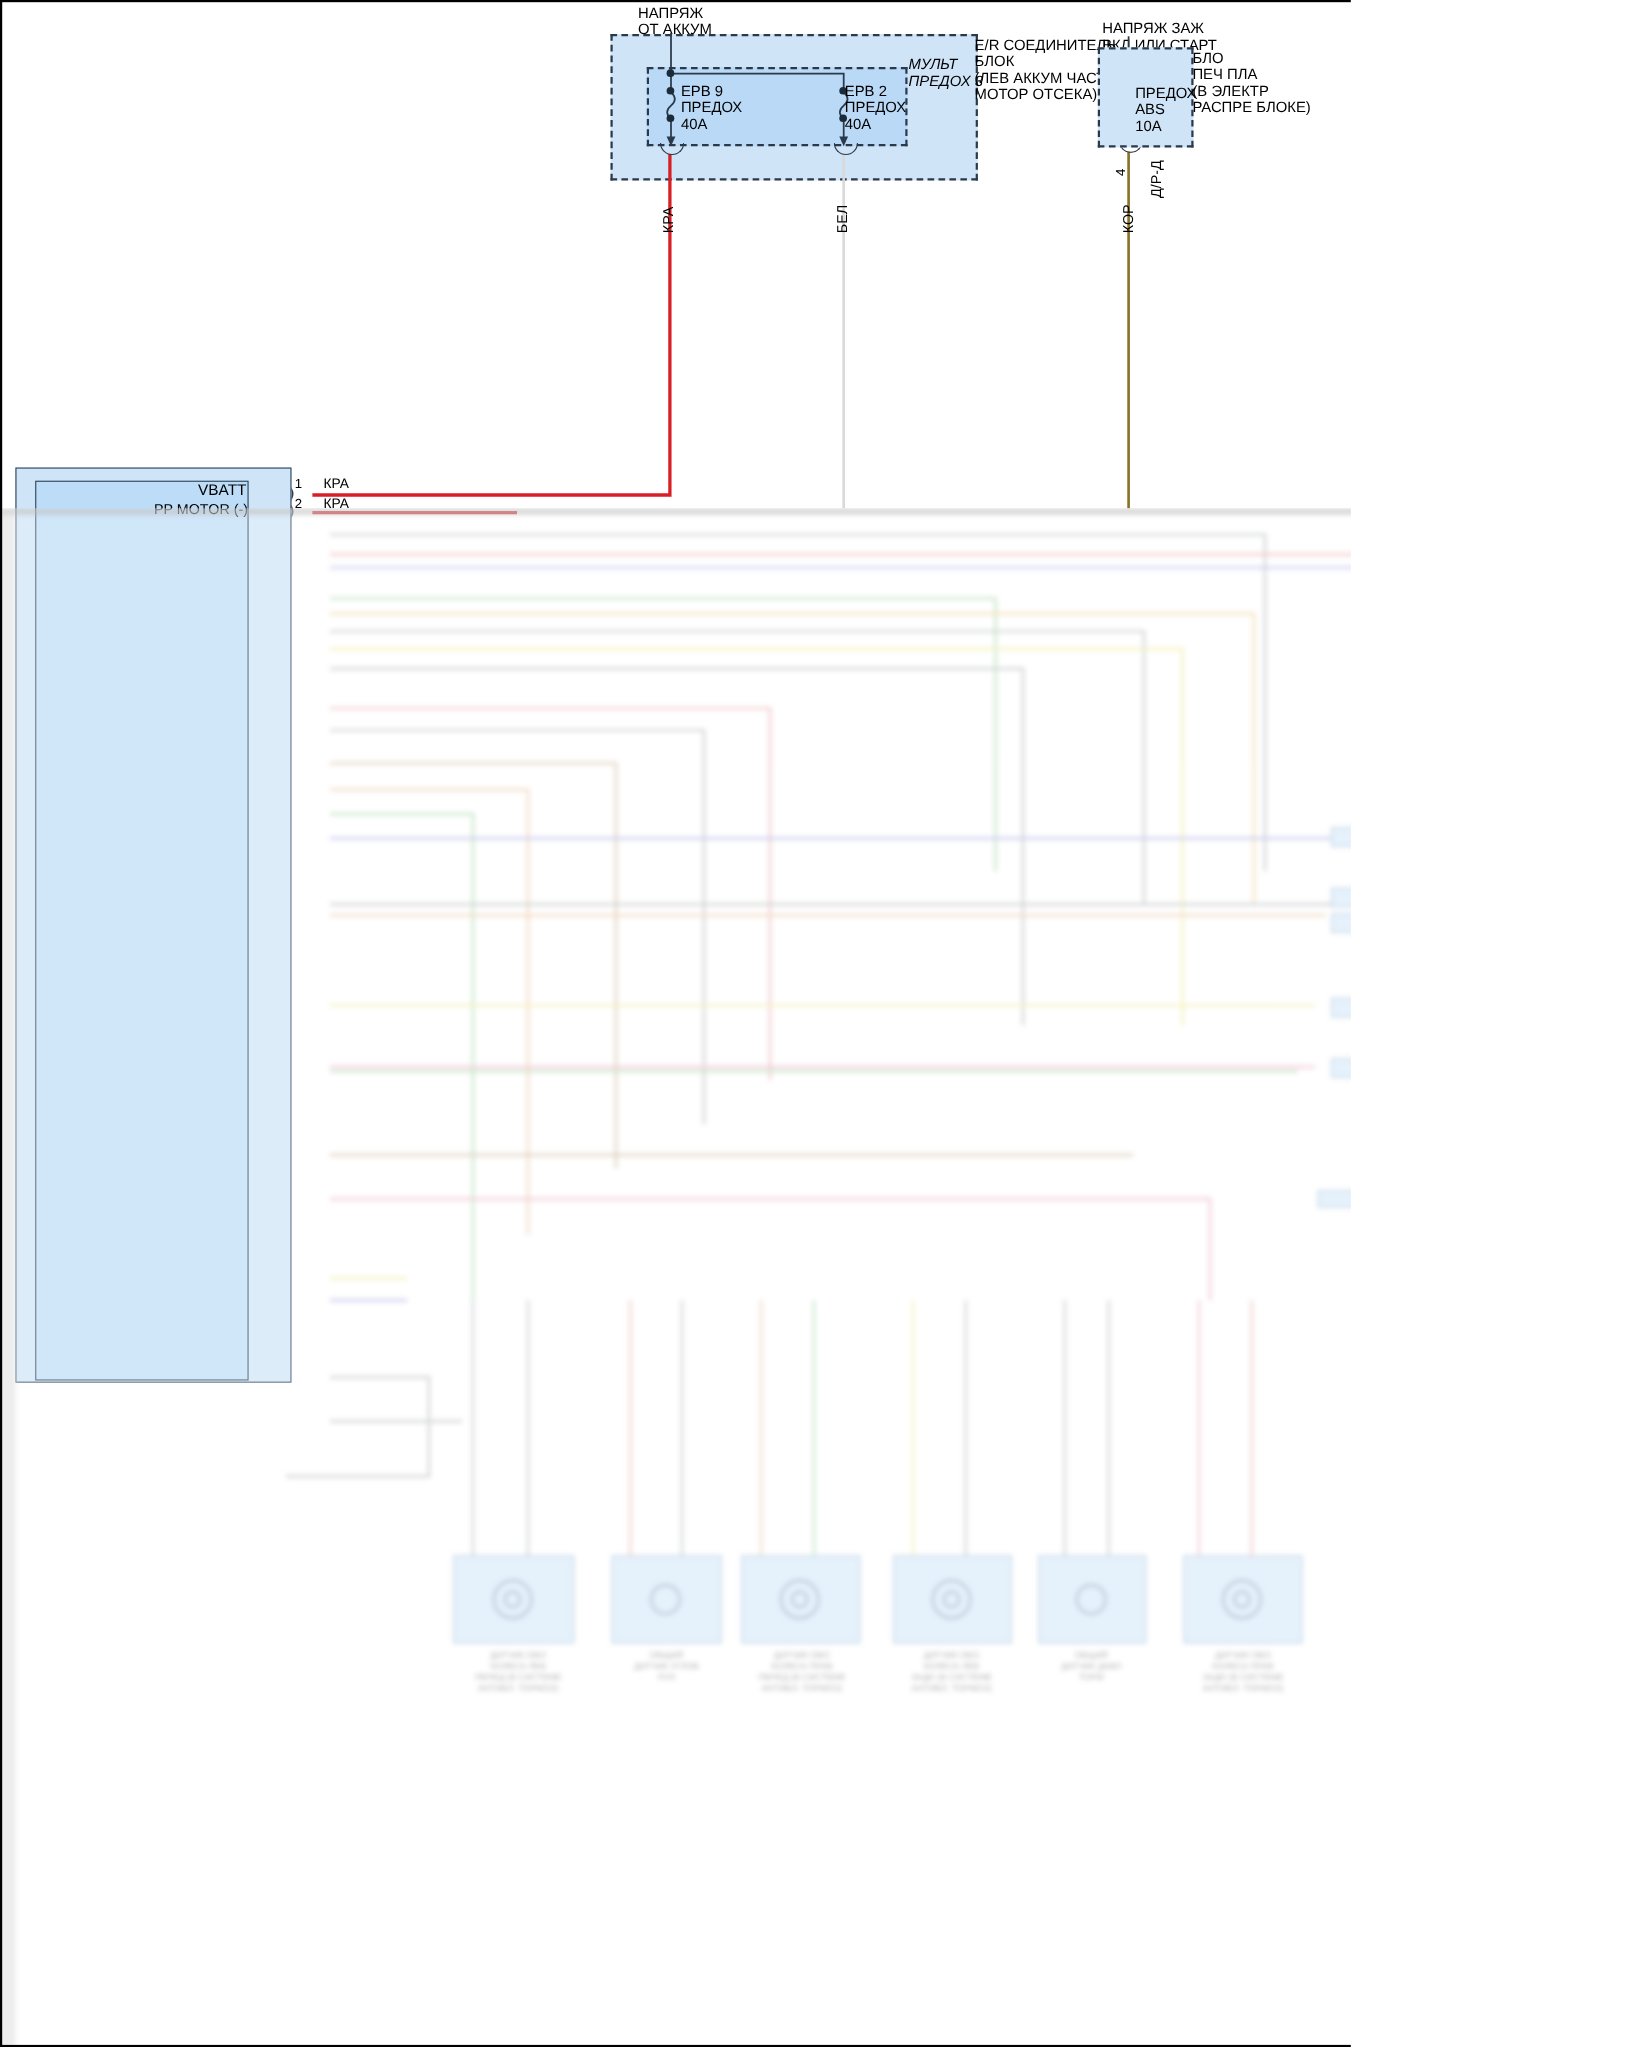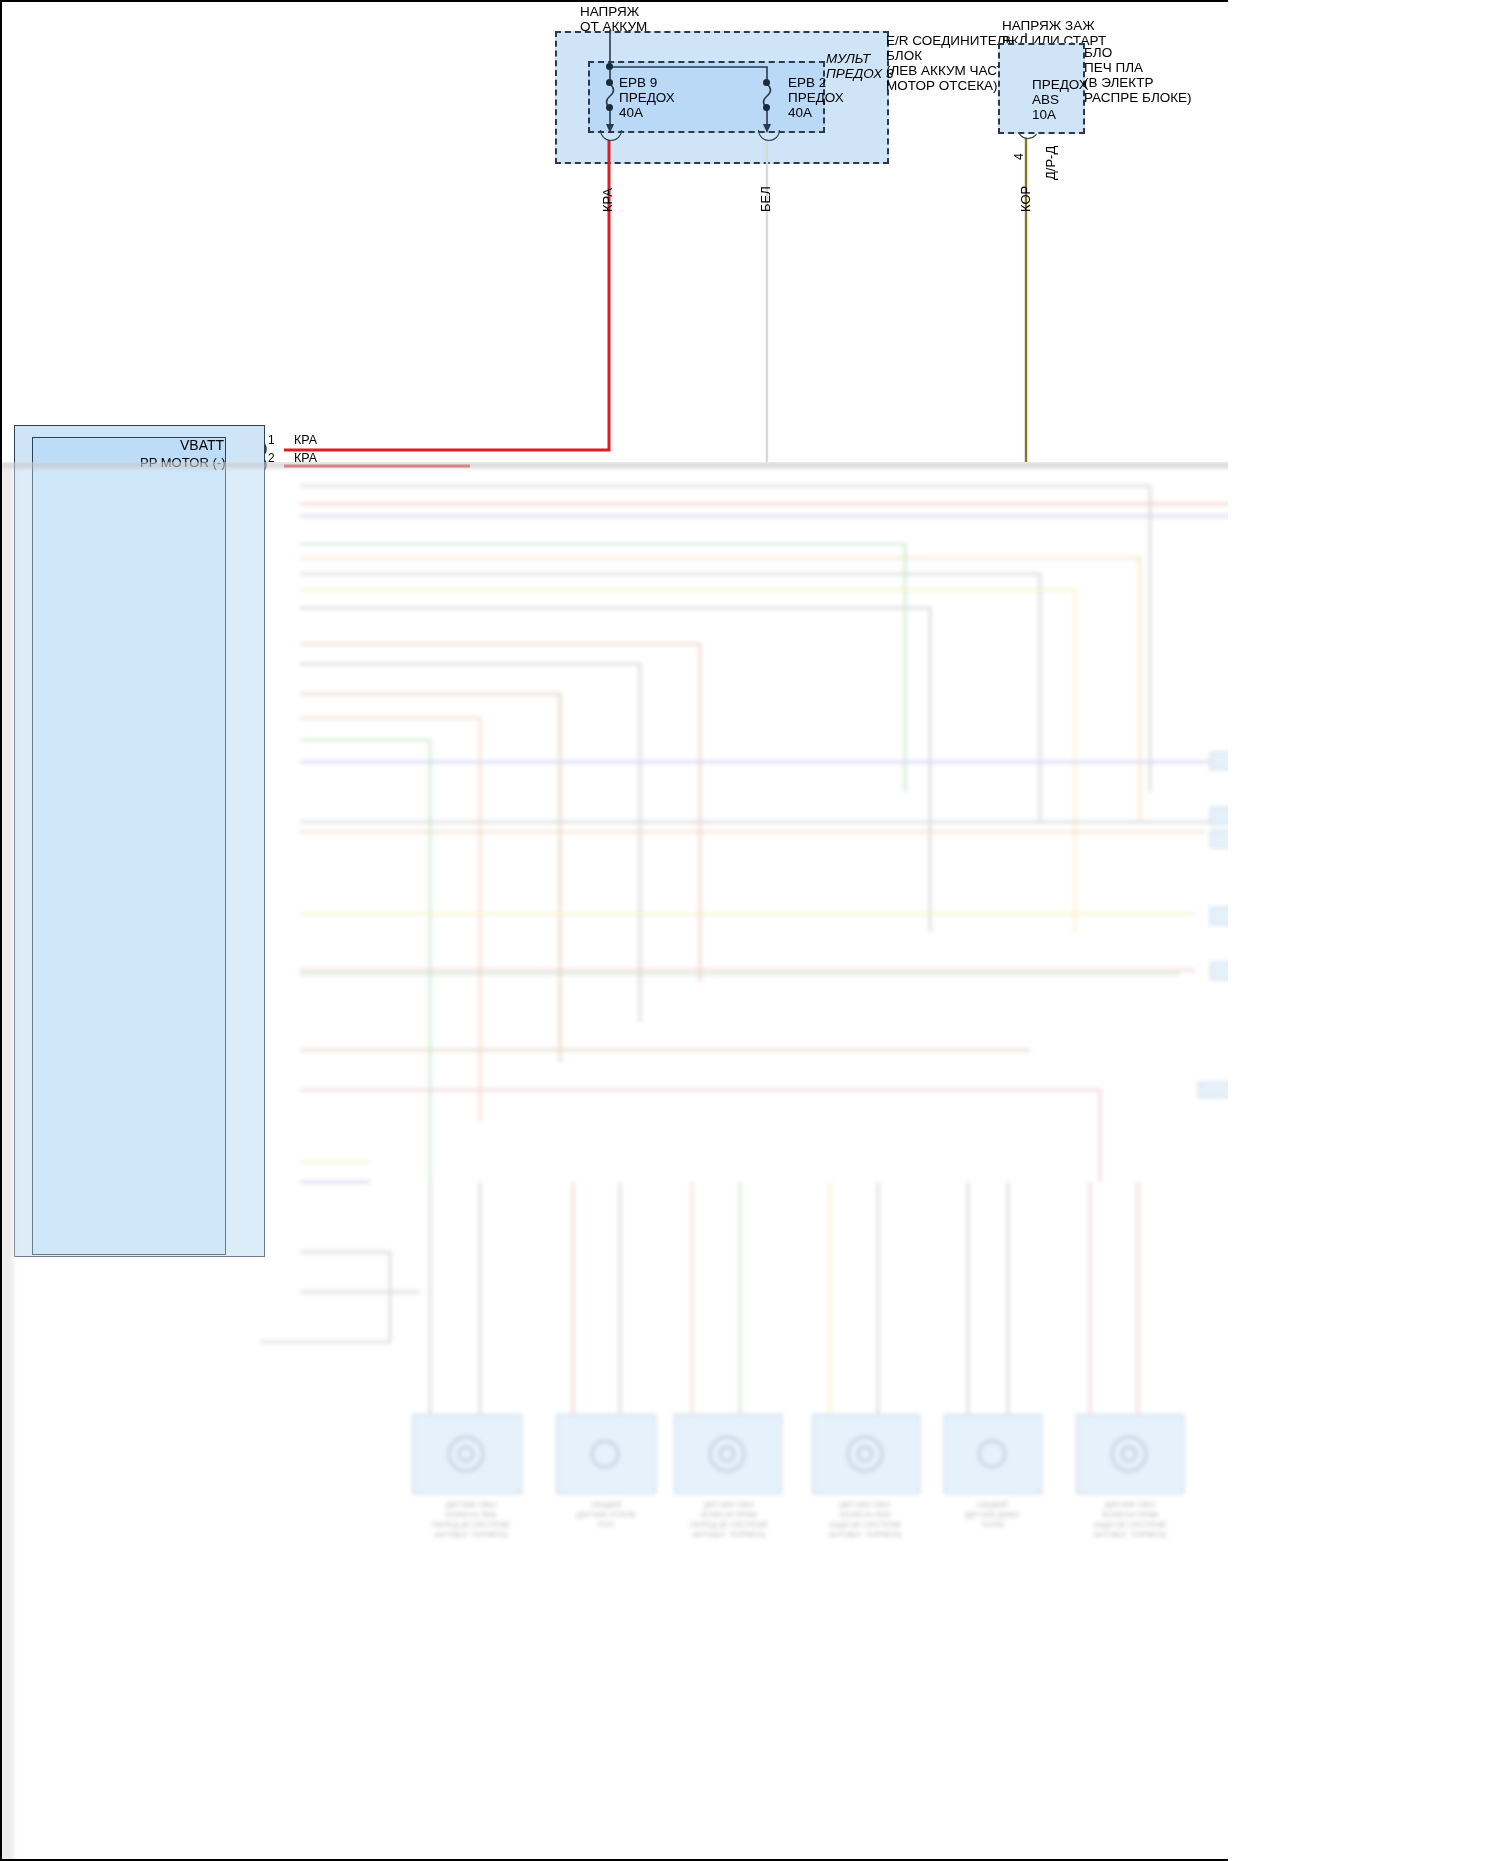--- a/index.html
+++ b/index.html
@@ -102,21 +102,21 @@
   <div class="dot" style="left:1022px;top:75px;"></div>
   <div class="dot" style="left:1022px;top:100px;"></div>
 
   <div class="arc" style="left:600px;top:130px;"></div>
   <div class="arc" style="left:758px;top:130px;"></div>
   <div class="arc" style="left:1017px;top:128px;"></div>
 
   <div class="lbl" style="left:619px;top:75px;">EPB 9
 ПРЕДОХ
 40A</div>
-  <div class="lbl" style="left:788px;top:75px;">EPB 2
+  <div class="lbl" style="left:768px;top:75px;">EPB 2
 ПРЕДОХ
 40A</div>
 
   <div class="box-dash" style="left:998px;top:43px;width:83px;height:87px;"></div>
   <div class="lbl" style="left:1084px;top:45px;">БЛО
 ПЕЧ ПЛА
 (В ЭЛЕКТР
 РАСПРЕ БЛОКЕ)</div>
   <div class="lbl" style="left:1032px;top:77px;">ПРЕДОХ
 ABS

